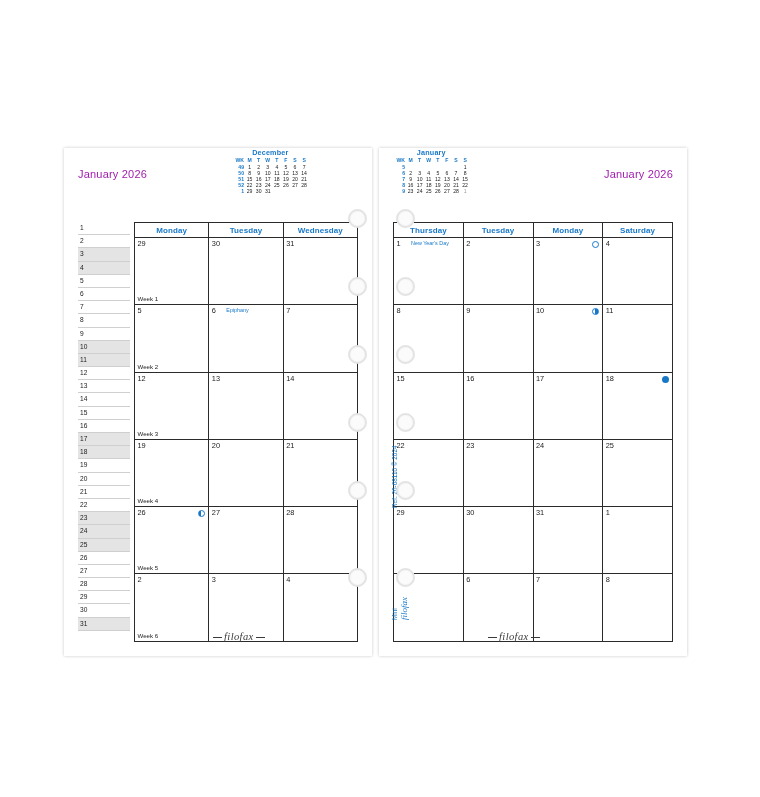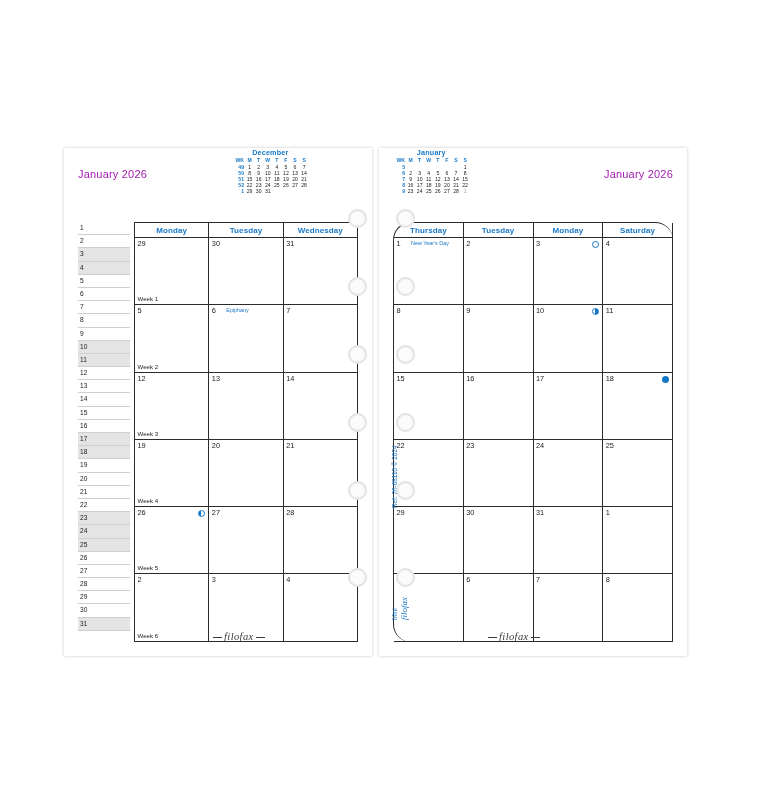--- a/index.html
+++ b/index.html
@@ -117,21 +117,21 @@
 
   
   .grid {
     position: absolute;
     top: 74px;
     border-left: 0.8px solid #2b2b2b;
     border-top: 0.8px solid #2b2b2b;
     box-sizing: border-box;
   }
   .left .grid  { left: 70px;  width: 224px; }
-  .right .grid { left: 14px;  width: 280px; border-radius: 18px; }
+  .right .grid { left: 14px;  width: 280px; }
 
   .grid .hrow { display: flex; }
   .grid .hcell {
     border-right: 0.8px solid #2b2b2b;
     border-bottom: 0.8px solid #2b2b2b;
     height: 15px;
     box-sizing: border-box;
     text-align: center;
     color: #1878c8;
     font-weight: bold;

